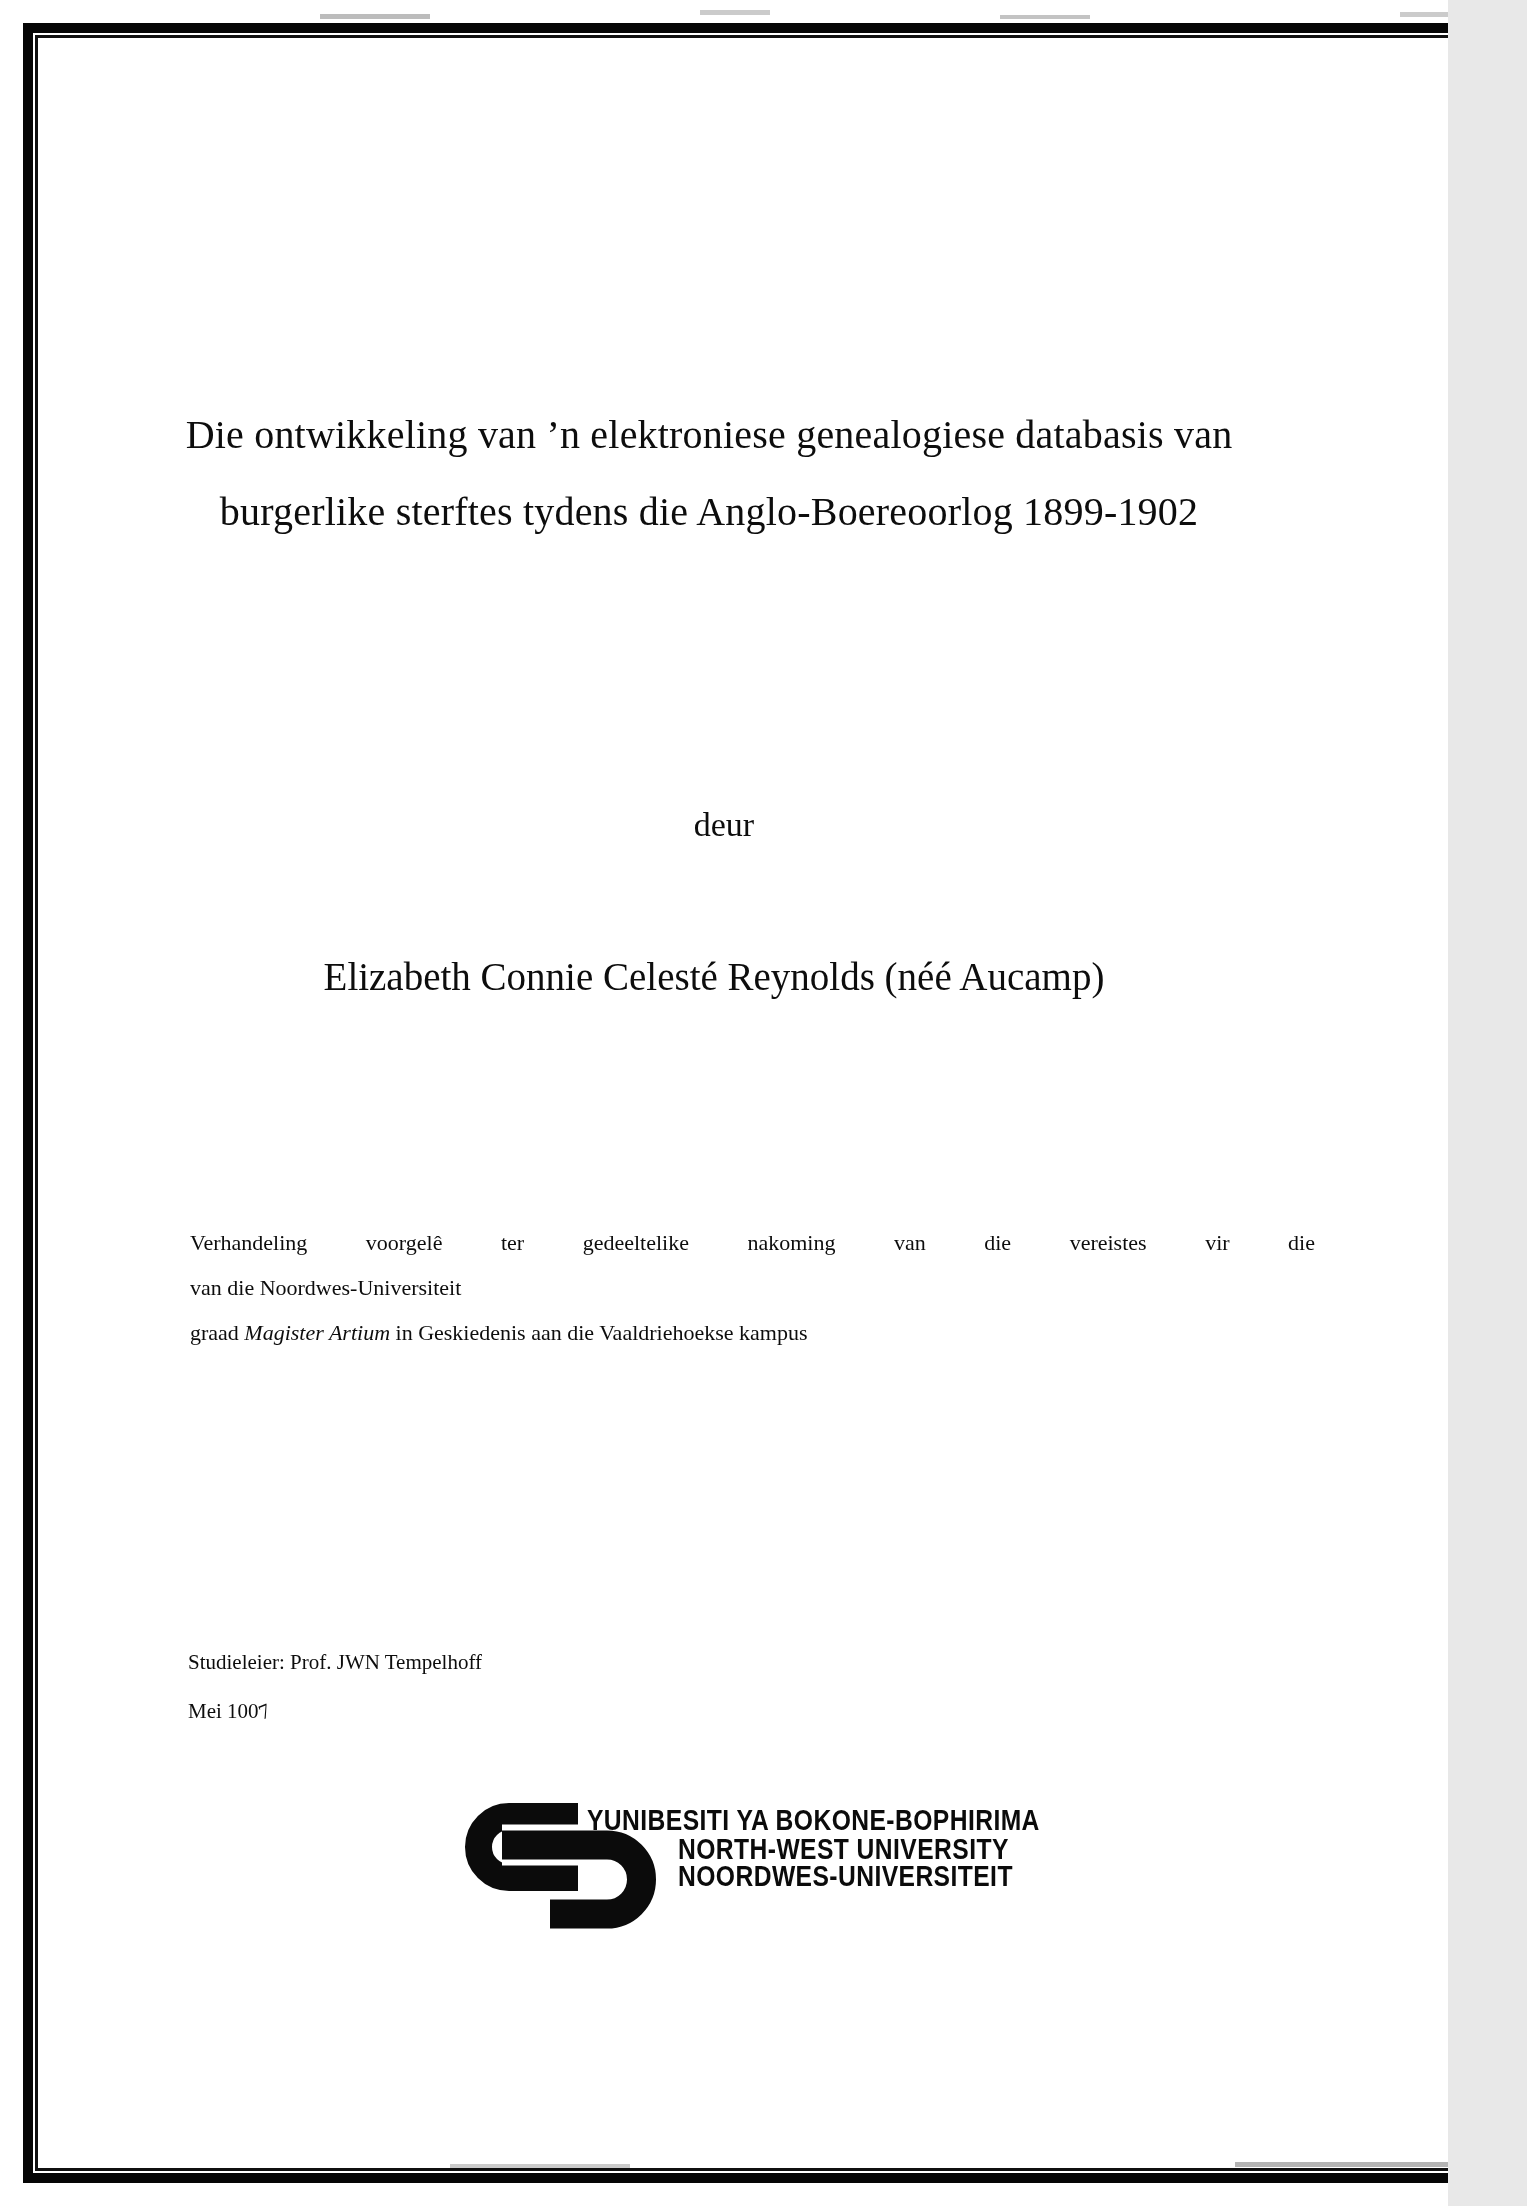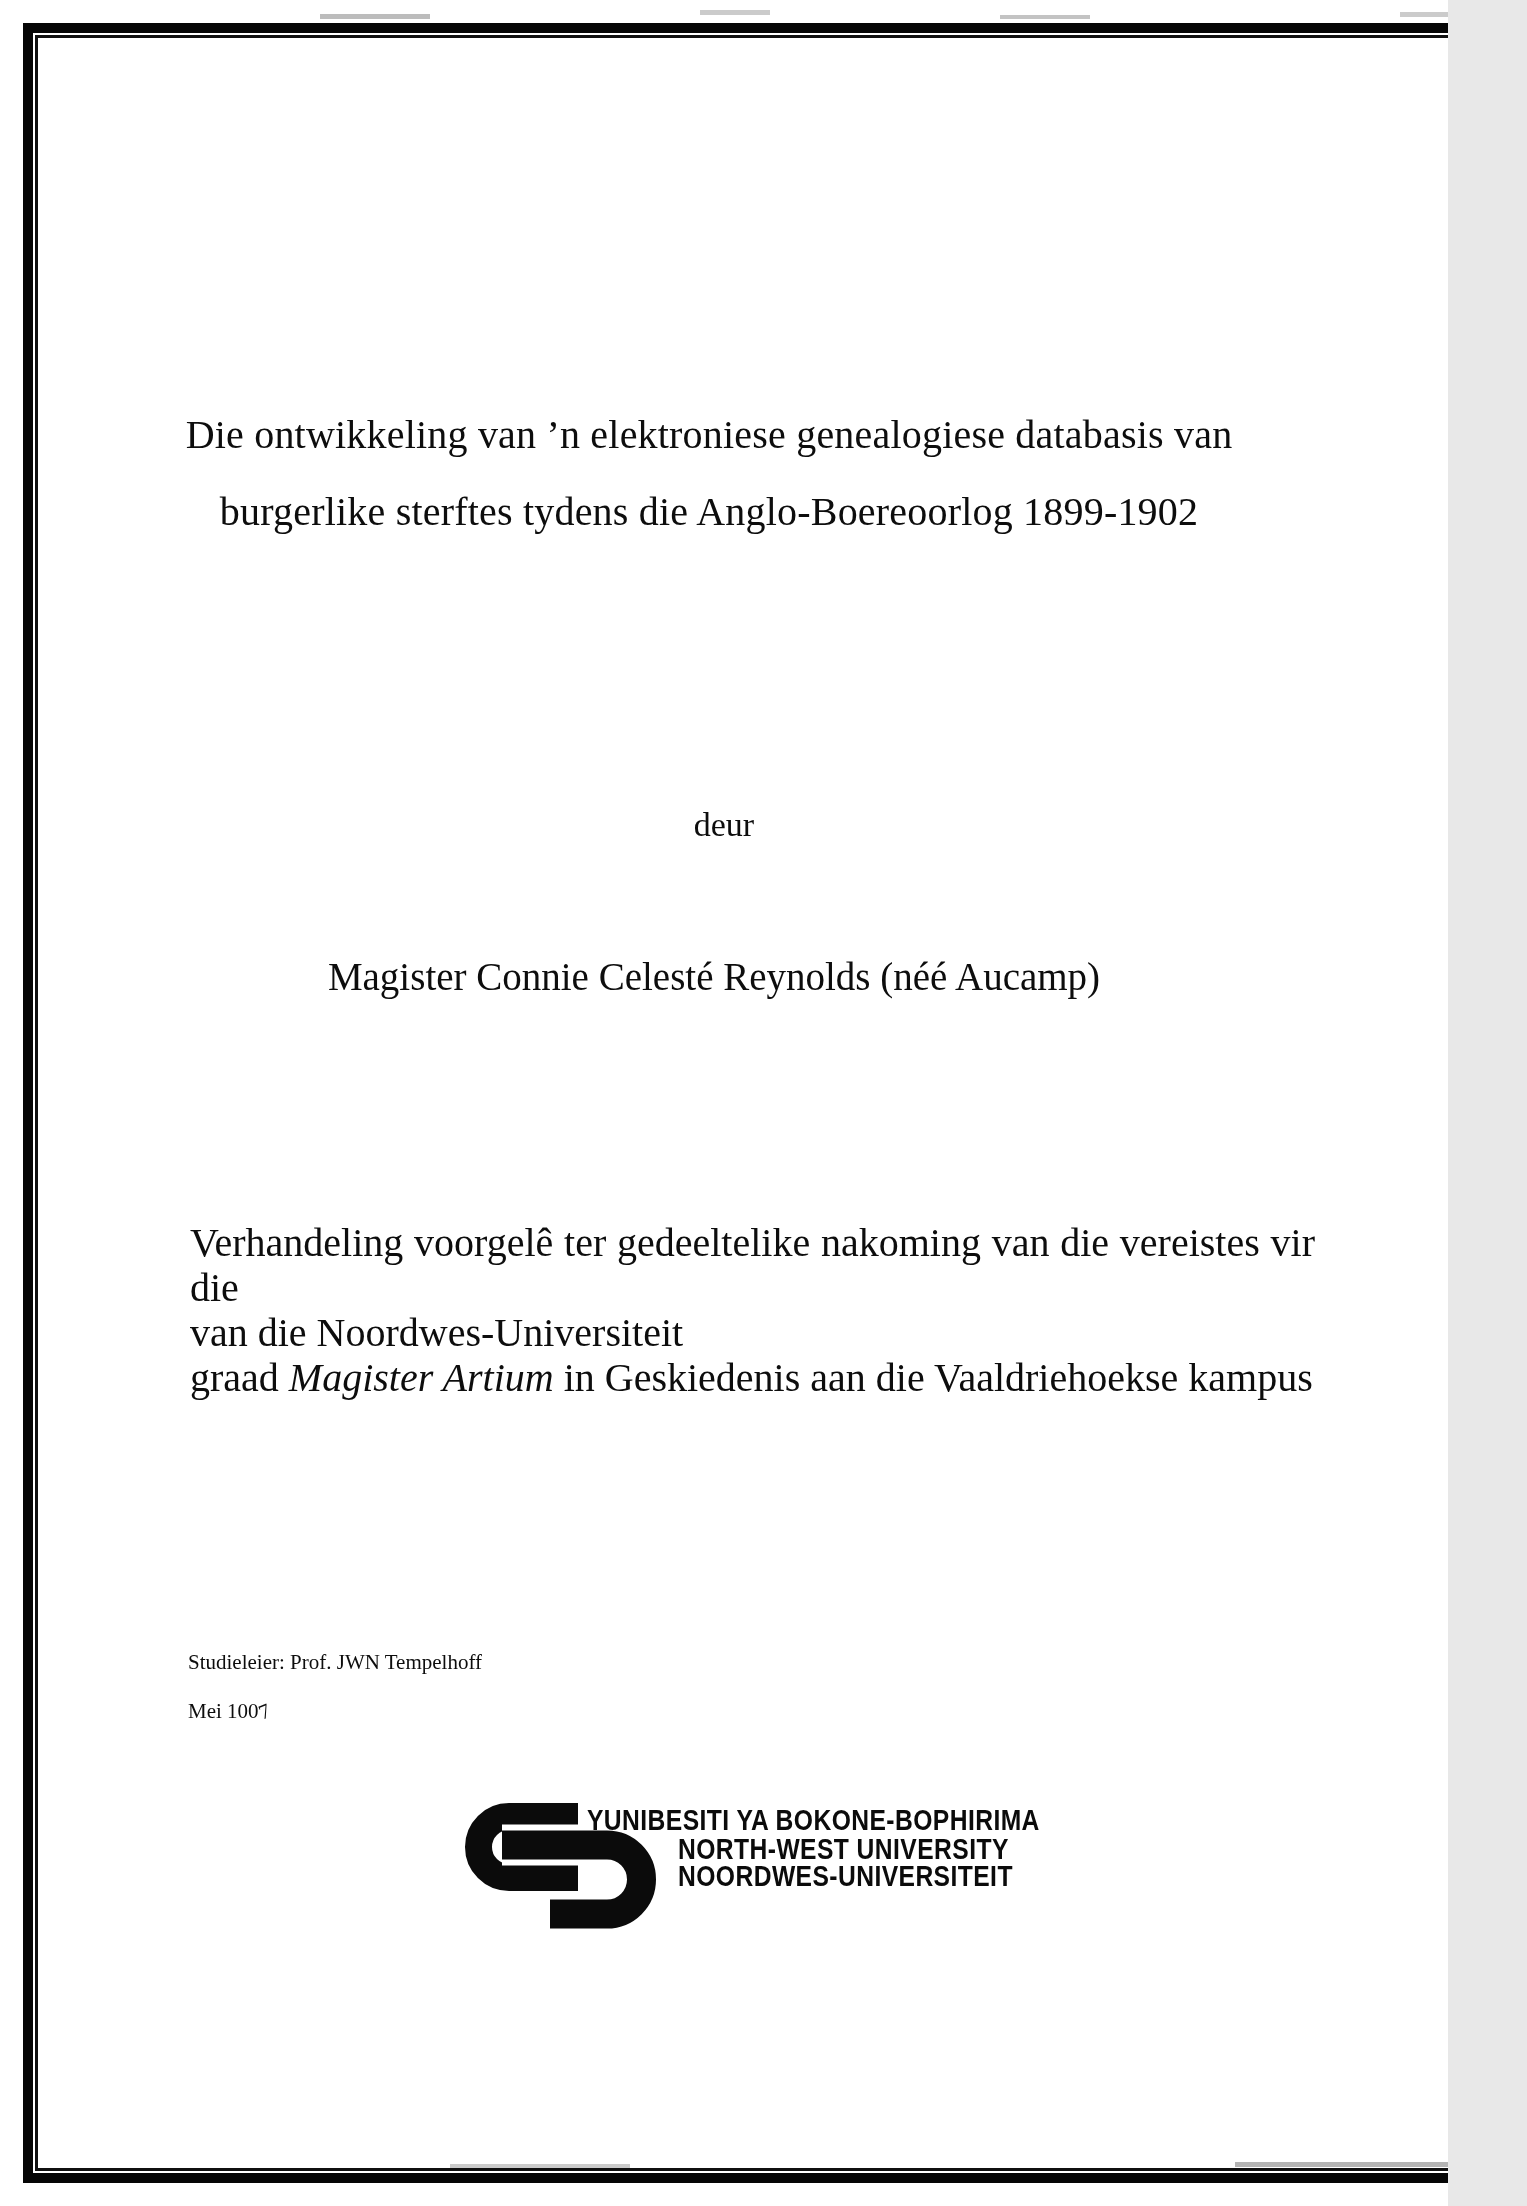--- a/index.html
+++ b/index.html
@@ -40,21 +40,21 @@
   .author{
     position:absolute;
     top:954px;left:0;right:20px;
     text-align:center;
     font-size:39px;
   }
   .statement{
     position:absolute;
     top:1220px;left:190px;
     width:1125px;
-    font-size:40px;
+    font-size:22px;
     line-height:45px;
   }
   .statement .just{
     text-align:justify;
     text-align-last:justify;
   }
   .statement .ital{font-style:italic;}
   .supervisor-block{
     position:absolute;
     top:1638px;left:188px;
@@ -101,21 +101,21 @@
   <div class="artifact" style="left:1235px;top:2162px;width:230px;height:5px;opacity:.5;"></div>
   <div class="artifact" style="left:450px;top:2164px;width:180px;height:4px;opacity:.35;"></div>
 
   <div class="title-block">
     <div>Die ontwikkeling van ’n elektroniese genealogiese databasis van</div>
     <div>burgerlike sterftes tydens die Anglo-Boereoorlog 1899-1902</div>
   </div>
 
   <div class="byline">deur</div>
 
-  <div class="author">Magister Connie Celesté Reynolds (néé Aucamp)</div>
+  <div class="author">Elizabeth Connie Celesté Reynolds (néé Aucamp)</div>
 
   <div class="statement">
     <div class="just">Verhandeling voorgelê ter gedeeltelike nakoming van die vereistes vir die</div>
     <div>van die Noordwes-Universiteit</div>
     <div><span>graad </span><span class="ital">Magister Artium</span><span> in Geskiedenis aan die Vaaldriehoekse kampus</span></div>
   </div>
 
   <div class="supervisor-block">
     <div>Studieleier: Prof. JWN Tempelhoff</div>
     <div><span>Mei 100</span><span class="glyph-seven">7</span></div>

